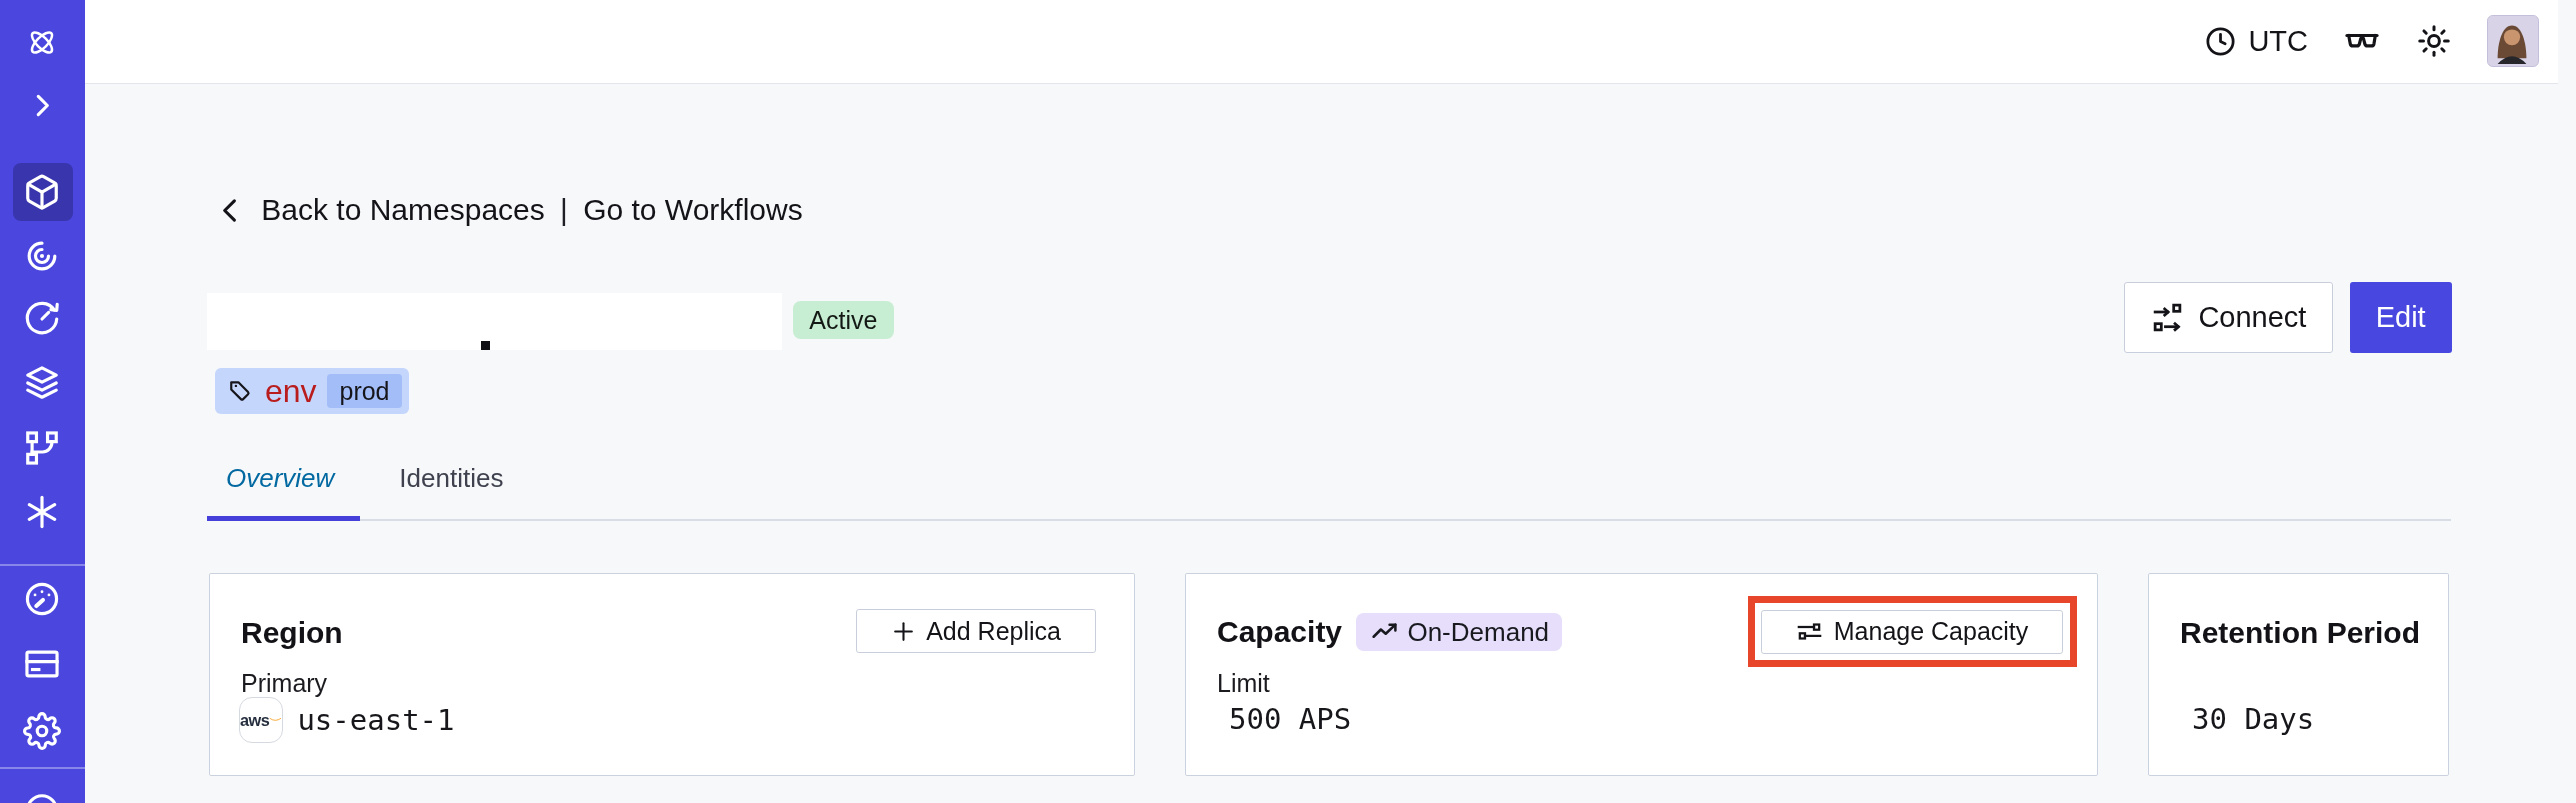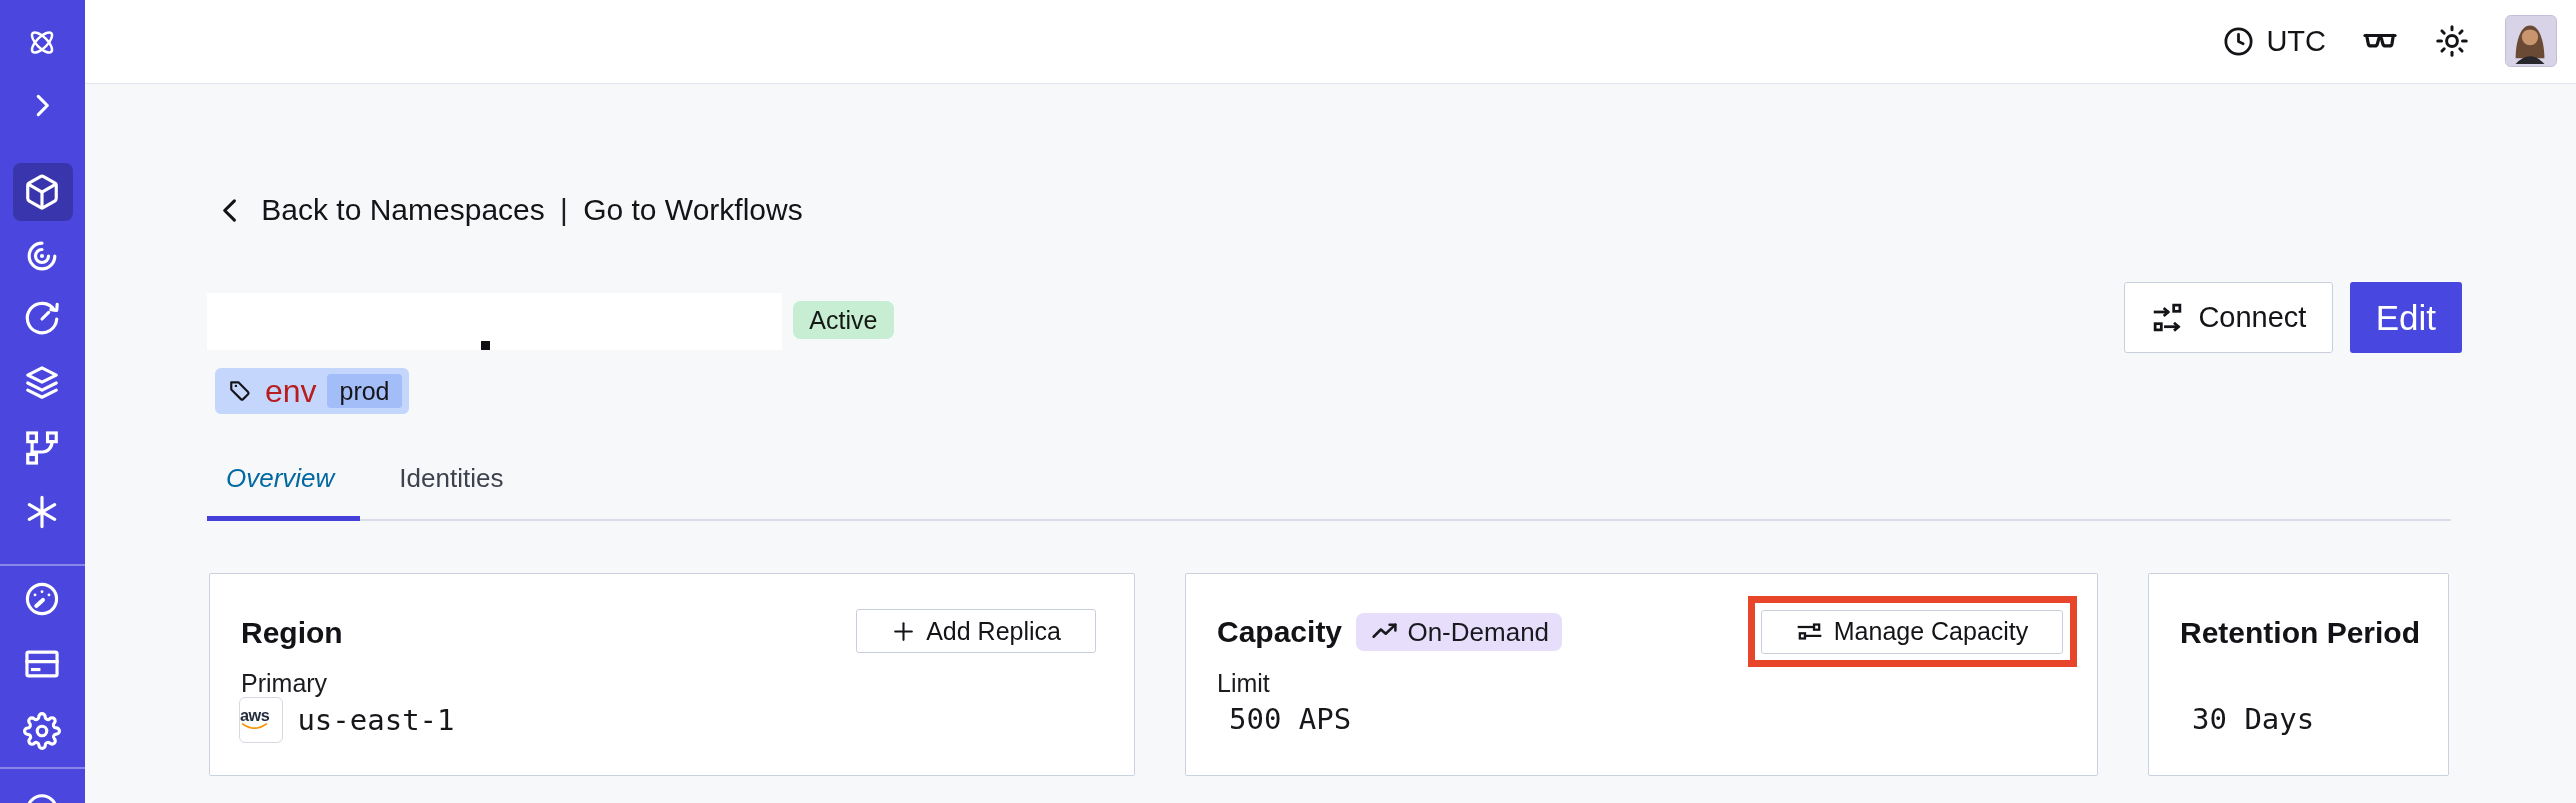--- a/index.html
+++ b/index.html
@@ -1,21 +1,21 @@
 <!DOCTYPE html>
 <html><head>
 <meta charset="utf-8">
 <style>
   * { margin:0; padding:0; box-sizing:border-box; }
   html,body { width:2576px; height:804px; }
   body { font-family:"Liberation Sans", sans-serif; background:#F7F8FA; overflow:hidden; }
   .app { position:relative; width:2576px; height:804px; }
 
   
-  .topbar { position:absolute; left:85px; top:0; width:2491px; height:84px; background:#FFFFFF; border-bottom:1.9px solid #E2E5EC; }
+  .topbar { position:absolute; left:67px; top:0; width:2491px; height:84px; background:#FFFFFF; border-bottom:1.9px solid #E2E5EC; }
   .topbar-right { position:absolute; right:19px; top:0; height:82px; display:flex; align-items:center; gap:35px; }
   .tz-group { display:flex; align-items:center; gap:11.5px; cursor:pointer; }
   .tz-label { font-size:29px; color:#141418; font-weight:500; }
   .icon-btn { display:flex; align-items:center; justify-content:center; cursor:pointer; }
   .avatar { width:52px; height:52px; border-radius:5.8px; border:1.9px solid #C3BFDA; overflow:hidden; background:#D8D3E7; }
 
   
   .sidebar { position:absolute; left:0; top:0; width:85px; height:804px; background:#4A46DE; overflow:hidden; z-index:5; }
   .nav-item { position:absolute; left:23px; width:38px; height:38px; color:#FFFFFF; display:flex; align-items:center; justify-content:center; cursor:pointer; }
   .nav-item svg { width:100%; height:100%; }
@@ -26,21 +26,21 @@
   .breadcrumb { position:absolute; left:215px; top:193px; display:flex; align-items:center; gap:15.3px; font-size:30px; font-weight:500; color:#141418; }
   .crumb { cursor:pointer; }
   .crumb-sep { font-weight:400; color:#1E1E24; }
 
   
   .title-redaction { position:absolute; left:207px; top:293px; width:575px; height:57px; background:#FFFFFF; }
   .title-remnant { position:absolute; left:481px; top:341px; width:8.6px; height:8.6px; background:#101014; }
   .status-badge { position:absolute; left:793px; top:301px; height:38px; display:flex; align-items:center; padding:0 16.3px; background:#C7EDD2; border-radius:7.7px; font-size:25px; color:#141915; }
   .actions { position:absolute; left:2124px; top:282px; display:flex; gap:16.3px; }
   .btn-connect { height:71px; display:flex; align-items:center; gap:14.4px; padding:0 26px; background:#FFFFFF; border:1.9px solid #C8CEDC; border-radius:2.9px; font-size:29px; color:#141418; cursor:pointer; font-family:inherit; }
-  .btn-edit { height:71px; padding:0 26px; background:#4847DF; border:none; border-radius:2.9px; font-size:35px; color:#FFFFFF; cursor:pointer; font-family:inherit; }
+  .btn-edit { height:71px; padding:0 26px; background:#4847DF; border:none; border-radius:2.9px; font-size:29px; color:#FFFFFF; cursor:pointer; font-family:inherit; }
 
   
   .tag-chip { position:absolute; left:215px; top:368px; height:46px; display:flex; align-items:center; gap:10.5px; padding:0 6.7px 0 13.4px; background:#C5D6FD; border-radius:5.8px; cursor:pointer; }
   .tag-key { font-size:32px; color:#b91c1c; }
   .tag-value { font-size:25px; color:#15151A; background:#A3BDF9; border-radius:3.8px; padding:2.9px 12.5px; }
 
   
   .tabs { position:absolute; left:207px; top:463px; display:flex; align-items:flex-start; }
   .tab { font-size:26px; font-weight:500; padding:0 19px; cursor:pointer; }
   .tab.active { color:#0369a1;font-style:italic; }
@@ -52,21 +52,21 @@
   .cards { position:absolute; left:209px; top:573px; display:flex; gap:50px; }
   .card { position:relative; height:203px; background:#FFFFFF; border:1.9px solid #CBD2DF; border-radius:1.9px; }
   .card-region { width:926px; }
   .card-capacity { width:913px; }
   .card-retention { width:301px; }
   .card-title { position:absolute; left:31px; top:42px; font-size:30px; font-weight:600; color:#121217; white-space:nowrap; }
   .card-label { position:absolute; left:31px; top:95px; font-size:25px; color:#1B1B20; }
   .mono-value { font-family:"DejaVu Sans Mono", monospace; font-size:29px; color:#17171B; }
   .value-abs { position:absolute; left:43px; top:128px; }
   .value-row { position:absolute; left:29px; top:123px; display:flex; align-items:center; gap:14.4px; }
-  .aws-chip { width:44px; height:46px; background:#FFFFFF; border:1.9px solid #D5D9E0; border-radius:6px; display:flex; flex-direction:column; justify-content:center; }
+  .aws-chip { width:44px; height:46px; background:#FFFFFF; border:1.9px solid #D5D9E0; border-radius:13px; display:flex; flex-direction:row; align-items:center; justify-content:center; }
   .aws-word { font-size:16.3px; font-weight:700; color:#252F3E; letter-spacing:-0.5px; line-height:14.4px; }
   .card-btn { position:absolute; height:44px; display:flex; align-items:center; gap:10.5px; padding:0 34px; background:#FFFFFF; border:1.9px solid #C8CEDC; border-radius:2.9px; font-size:25px; color:#141418; cursor:pointer; font-family:inherit; white-space:nowrap; }
   .btn-add-replica { right:38px; top:35px; }
   .title-badge-row { position:absolute; left:31px; top:39px; display:flex; align-items:center; gap:14.4px; }
   .title-inline { font-size:30px; font-weight:600; color:#121217; white-space:nowrap; }
   .ondemand-badge { height:38px; display:flex; align-items:center; gap:8.6px; padding:0 13.4px; background:#E6DEFA; border-radius:7.7px; font-size:26px; color:#191920; white-space:nowrap; }
   .highlight-box { position:absolute; right:20px; top:22px; border:7.7px solid #E8462B; padding:6.7px; background:transparent; }
   .btn-manage { position:static;text-align:center; }
 
   svg.stroke-ic { fill:none; stroke:currentColor; stroke-width:2; stroke-linecap:round; stroke-linejoin:round; }

